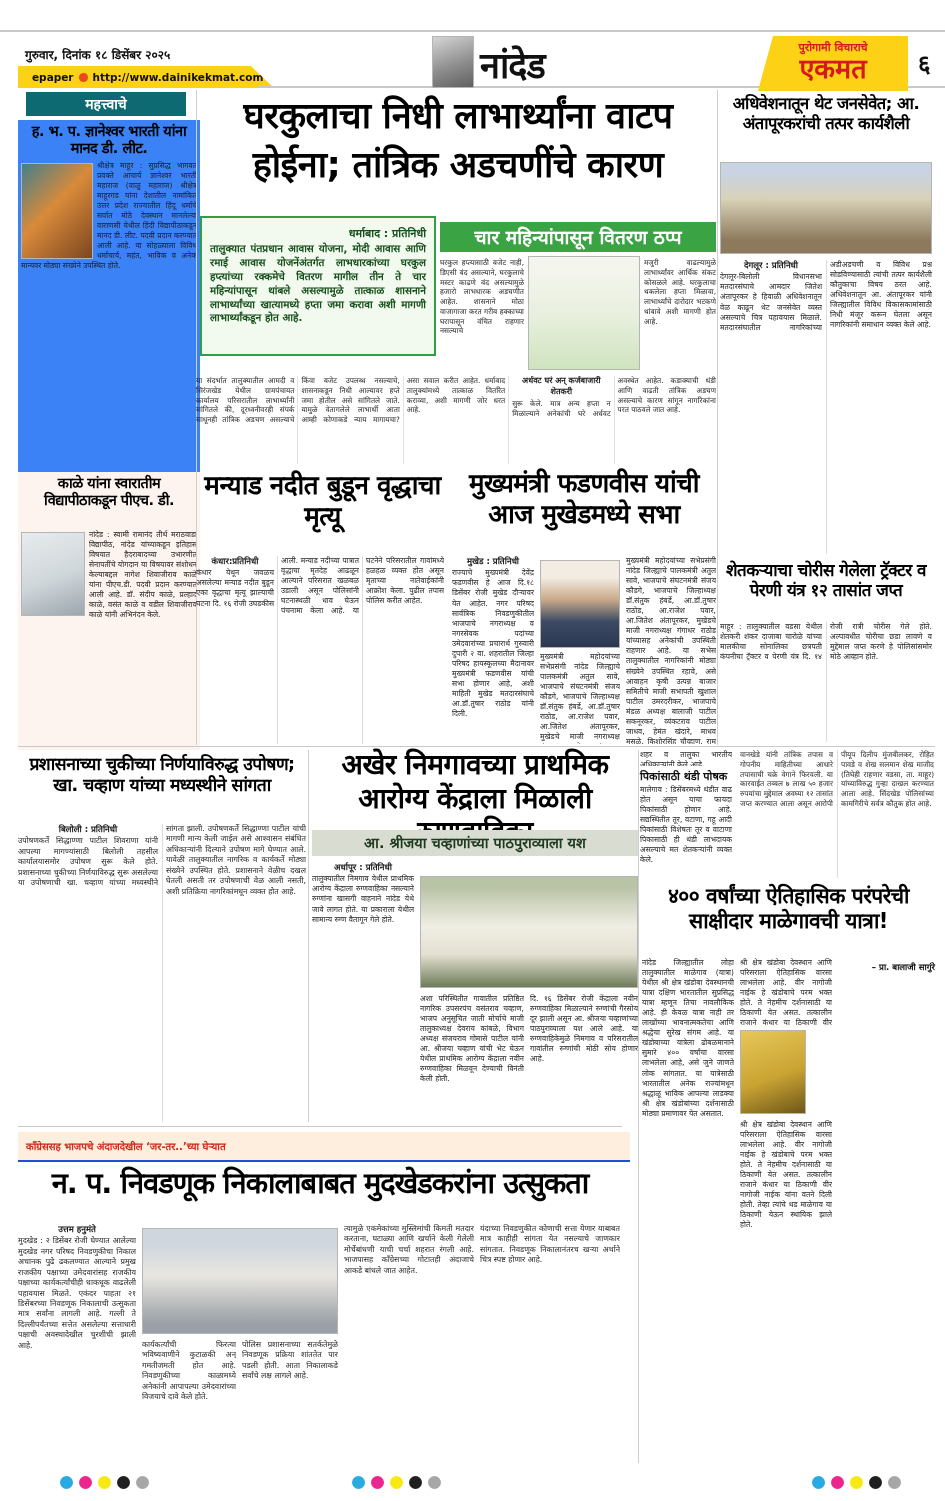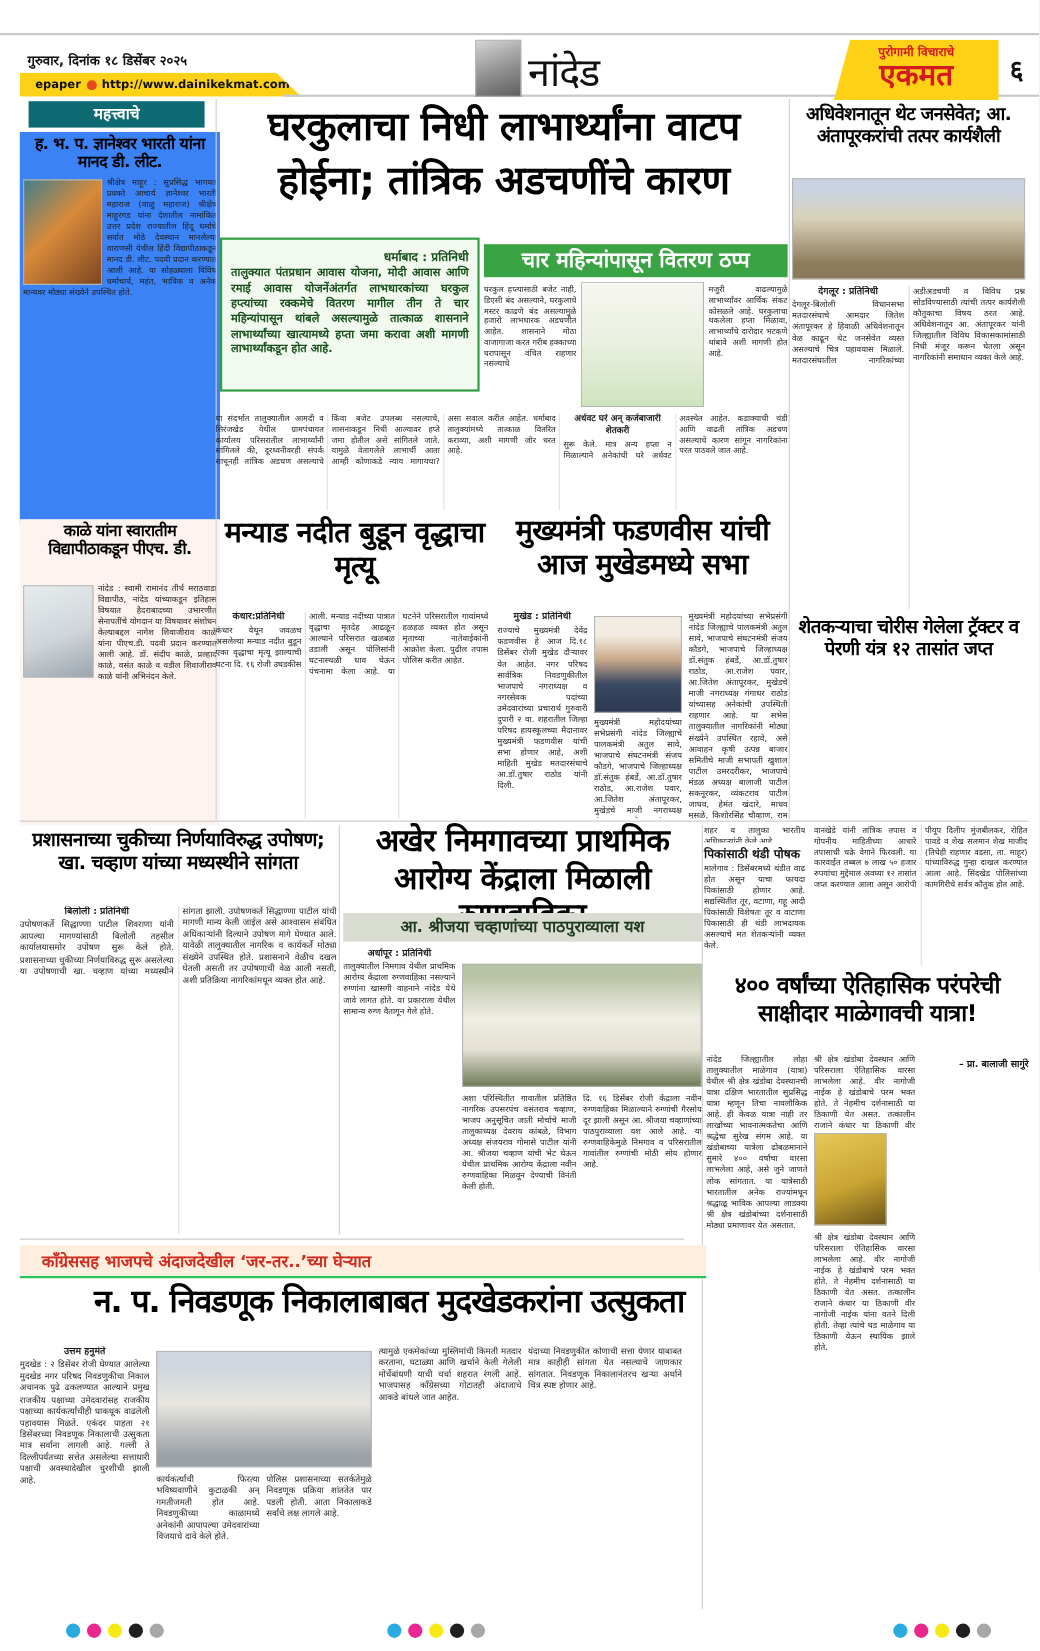--- a/index.html
+++ b/index.html
@@ -16,22 +16,22 @@
   .ph{background:#999;box-shadow:inset 0 0 0 1px #b5b5b5}
   .vline{width:1px;background:#cfcfcf}
   .hline{height:1px;background:#c9c9c9}
   .dotrow{display:flex;gap:6px}
   .dot{width:13px;height:13px;border-radius:50%}
   .ribbon{background:#fcd116;clip-path:polygon(0 0,91% 0,100% 100%,0 100%);
           display:flex;align-items:center;padding-left:14px;gap:5px;font-weight:bold;font-size:10.5px}
   .tagbox{background:#fcd116;clip-path:polygon(10% 0,100% 0,100% 100%,0 100%);text-align:center;padding-top:3px}
   .leadbox{border:2px solid #2f9e44;background:#f2faf0;padding:7px 8px;color:#17501a}
   .banner{background:#3aa344;color:#fff;font-weight:bold;text-align:center}
-  .strap{background:#fdeedd;border-bottom:2px solid #22c55e;color:#cf2b1e;font-weight:bold;
-         font-size:15px;display:flex;align-items:center;padding-left:20px}
+  .strap{background:#fdeedd;border-bottom:2px solid #1d4ed8;color:#cf2b1e;font-weight:bold;
+         font-size:10px;display:flex;align-items:center;padding-left:8px}
   .subbar{background:#d8dcd1;color:#1f3a1f;font-weight:bold;text-align:center}
   .sign{font-weight:bold;text-align:right;font-size:8.5px;margin-top:3px}
   .mht{background:#0e6a72;color:#fff;font-weight:bold;text-align:center;font-size:14px;line-height:24px}
   .panel1{background:#3b82f6}
   .panel2{background:#fdf4ef}
   .red{color:#d6191e}
 </style>
 </head>
 <body>
 
@@ -39,21 +39,21 @@
 
   <div class="abs hline" style="left:0;top:30px;width:945px;height:2px"></div>
   <div class="abs" style="left:25px;top:46px;font-size:12px;font-weight:bold">गुरुवार, दिनांक १८ डिसेंबर २०२५</div>
   <div class="abs ribbon" style="left:18px;top:66px;width:242px;height:22px">
     <span>epaper</span>
     <span style="width:9px;height:9px;border-radius:50%;background:#e8491d;display:inline-block"></span>
     <span>http://www.dainikekmat.com</span>
   </div>
   <div class="abs hline" style="left:258px;top:86px;width:687px;height:2px"></div>
   <div class="abs ph" style="left:432px;top:36px;width:42px;height:52px;background:linear-gradient(160deg,#d8d8d8,#8f8f8f 55%,#5d5d5d)"></div>
-  <div class="abs" style="left:480px;top:40px;font-size:36px;font-weight:normal;letter-spacing:-1px">नांदेड</div>
+  <div class="abs" style="left:480px;top:40px;font-size:36px;font-weight:bold;letter-spacing:-1px">नांदेड</div>
   <div class="abs tagbox" style="left:758px;top:36px;width:150px;height:52px">
     <div class="red" style="font-size:11px;font-weight:bold">पुरोगामी विचाराचे</div>
     <div class="red" style="font-size:27px;font-weight:bold;line-height:1.1">एकमत</div>
   </div>
   <div class="abs" style="left:918px;top:46px;font-size:24px;font-weight:bold">६</div>
 
   <div class="abs mht" style="left:26px;top:92px;width:160px;height:24px">महत्त्वाचे</div>
 
   <div class="abs panel1" style="left:18px;top:120px;width:176px;height:350px;padding:3px">
     <div class="hl" style="font-size:14.5px">ह. भ. प. ज्ञानेश्वर भारती यांना मानद डी. लीट.</div>
@@ -114,20 +114,21 @@
   <div class="abs vline" style="left:717px;top:90px;height:655px"></div>
 
   <div class="abs hl" style="left:720px;top:94px;width:212px;font-size:16.5px">अधिवेशनातून थेट जनसेवेत; आ. अंतापूरकरांची तत्पर कार्यशैली</div>
   <div class="abs ph" style="left:720px;top:162px;width:212px;height:92px;background:linear-gradient(180deg,#c9d3e2 12%,#d9d2b8 40%,#8d7a5c 85%)"></div>
   <div class="abs bt cols2" style="left:720px;top:260px;width:212px;height:294px">
     <span class="by">देगलूर : प्रतिनिधी</span>
     <span>देगलूर-बिलोली विधानसभा मतदारसंघाचे आमदार जितेश अंतापूरकर हे हिवाळी अधिवेशनातून वेळ काढून थेट जनसेवेत व्यस्त असल्याचे चित्र पहावयास मिळाले. मतदारसंघातील नागरिकांच्या अडीअडचणी व विविध प्रश्न सोडविण्यासाठी त्यांची तत्पर कार्यशैली कौतुकाचा विषय ठरत आहे. अधिवेशनातून आ. अंतापूरकर यांनी जिल्ह्यातील विविध विकासकामांसाठी निधी मंजूर करून घेतला असून नागरिकांनी समाधान व्यक्त केले आहे.</span>
   </div>
 
   <div class="abs hl" style="left:720px;top:560px;width:212px;font-size:17px">शेतकऱ्याचा चोरीस गेलेला ट्रॅक्टर व पेरणी यंत्र १२ तासांत जप्त</div>
+  <div class="abs bt cols2" style="left:720px;top:622px;width:212px;height:120px">माहूर : तालुक्यातील वडसा येथील शेतकरी शंकर दाजाबा चारोळे यांच्या मालकीचा सोनालिका छत्रपती कंपनीचा ट्रॅक्टर व पेरणी यंत्र दि. १४ रोजी रात्री चोरीस गेले होते. अल्पावधीत चोरीचा छडा लावणे व मुद्देमाल जप्त करणे हे पोलिसांसमोर मोठे आव्हान होते.</div>
 
   <div class="abs hline" style="left:18px;top:746px;width:917px"></div>
 
   <div class="abs" style="left:640px;top:750px;width:92px;height:128px">
     <div class="bt" style="height:16px">शहर व तालुका भारतीय अधिकाऱ्यांनी केले आहे.</div>
     <div style="font-weight:bold;font-size:11px;margin:2px 0">पिकांसाठी थंडी पोषक</div>
     <div class="bt" style="height:86px">मालेगाव : डिसेंबरमध्ये थंडीत वाढ होत असून याचा फायदा पिकांसाठी होणार आहे. सद्यस्थितीत तूर, वटाणा, गहू आदी पिकांसाठी विशेषतः तूर व वाटाणा पिकासाठी ही थंडी लाभदायक असल्याचे मत शेतकऱ्यांनी व्यक्त केले.</div>
   </div>
   <div class="abs bt cols2" style="left:740px;top:750px;width:194px;height:128px;font-size:7.3px">वानखेडे यांनी तांत्रिक तपास व गोपनीय माहितीच्या आधारे तपासाची चक्रे वेगाने फिरवली. या कारवाईत तब्बल ७ लाख ५० हजार रुपयांचा मुद्देमाल अवघ्या १२ तासांत जप्त करण्यात आला असून आरोपी पीयूप दिलीप मुंजबीलकर, रोहित पावडे व शेख सलमान शेख माजीद (तिघेही राहणार वडसा, ता. माहूर) यांच्याविरुद्ध गुन्हा दाखल करण्यात आला आहे. सिंदखेड पोलिसांच्या कामगिरीचे सर्वत्र कौतुक होत आहे.</div>
 
@@ -156,21 +157,21 @@
   <div class="abs bt" style="left:740px;top:958px;width:92px;height:68px">श्री क्षेत्र खंडोबा देवस्थान आणि परिसराला ऐतिहासिक वारसा लाभलेला आहे. वीर नागोजी नाईक हे खंडोबाचे परम भक्त होते. ते नेहमीच दर्शनासाठी या ठिकाणी येत असत. तत्कालीन राजाने कंधार या ठिकाणी वीर नागोजी नाईक यांना वतने दिली होती. तेव्हा त्यांचे थड माळेगाव या ठिकाणी येऊन स्थायिक झाले होते.</div>
   <div class="abs ph" style="left:740px;top:1030px;width:66px;height:84px;background:linear-gradient(160deg,#e7c85a,#caa433 55%,#6b5518)"></div>
   <div class="abs bt" style="left:740px;top:1120px;width:92px;height:340px">श्री क्षेत्र खंडोबा देवस्थान आणि परिसराला ऐतिहासिक वारसा लाभलेला आहे. वीर नागोजी नाईक हे खंडोबाचे परम भक्त होते. ते नेहमीच दर्शनासाठी या ठिकाणी येत असत. तत्कालीन राजाने कंधार या ठिकाणी वीर नागोजी नाईक यांना वतने दिली होती. तेव्हा त्यांचे थड माळेगाव या ठिकाणी येऊन स्थायिक झाले होते.</div>
   <div class="abs" style="left:838px;top:958px;width:97px;height:502px">
     <div class="sign">– प्रा. बालाजी सागुंरे</div>
   </div>
 
   <div class="abs hline" style="left:18px;top:1126px;width:604px"></div>
 
   <div class="abs strap" style="left:18px;top:1132px;width:604px;height:28px">काँग्रेससह भाजपचे अंदाजदेखील ‘जर-तर..’च्या घेऱ्यात</div>
-  <div class="abs hl" style="left:18px;top:1166px;width:604px;font-size:29px;text-align:right;letter-spacing:-1px">न. प. निवडणूक निकालाबाबत मुदखेडकरांना उत्सुकता</div>
+  <div class="abs hl" style="left:18px;top:1166px;width:604px;font-size:29px;text-align:center;letter-spacing:-1px">न. प. निवडणूक निकालाबाबत मुदखेडकरांना उत्सुकता</div>
   <div class="abs bt" style="left:18px;top:1224px;width:118px;height:238px;font-size:7.8px">
     <span class="by">उत्तम हनुमंते</span>
     <span class="byi">मुदखेड : </span>
     <span>२ डिसेंबर रोजी घेण्यात आलेल्या मुदखेड नगर परिषद निवडणुकीचा निकाल अचानक पुढे ढकलण्यात आल्याने प्रमुख राजकीय पक्षाच्या उमेदवारांसह राजकीय पक्षाच्या कार्यकर्त्यांचीही धाकधूक वाढलेली पहावयास मिळते. एकंदर पाहता २१ डिसेंबरच्या निवडणूक निकालाची उत्सुकता मात्र सर्वांना लागली आहे. गल्ली ते दिल्लीपर्यंतच्या सत्तेत असलेल्या सत्ताधारी पक्षाची अवस्थादेखील चुरशीची झाली आहे.</span>
   </div>
   <div class="abs ph" style="left:142px;top:1228px;width:196px;height:106px;background:linear-gradient(180deg,#cfd6dd 15%,#e8e6e0 45%,#9aa0a6 90%)"></div>
   <div class="abs bt" style="left:142px;top:1340px;width:94px;height:122px;font-size:7.8px">कार्यकर्त्यांची फिरत्या भविष्यवाणीने कुटाळकी अन् गमतीजमती होत आहे. निवडणुकीच्या काळामध्ये अनेकांनी आपापल्या उमेदवारांच्या विजयाचे दावे केले होते.</div>
   <div class="abs bt" style="left:242px;top:1340px;width:96px;height:122px;font-size:7.8px">पोलिस प्रशासनाच्या सतर्कतेमुळे निवडणूक प्रक्रिया शांततेत पार पडली होती. आता निकालाकडे सर्वांचे लक्ष लागले आहे.</div>
   <div class="abs bt" style="left:344px;top:1224px;width:130px;height:238px;font-size:7.8px">त्यामुळे एकमेकांच्या मुस्लिमांची किमती मतदार करताना, घटाळ्या आणि खर्चाने केली गेलेली मोर्चेबांधणी याची चर्चा शहरात रंगली आहे. भाजपासह काँग्रेसच्या गोटातही अंदाजाचे आकडे बांधले जात आहेत.</div>
   <div class="abs bt" style="left:480px;top:1224px;width:140px;height:238px;font-size:7.8px">यंदाच्या निवडणुकीत कोणाची सत्ता येणार याबाबत मात्र काहीही सांगता येत नसल्याचे जाणकार सांगतात. निवडणूक निकालानंतरच खऱ्या अर्थाने चित्र स्पष्ट होणार आहे.</div>

